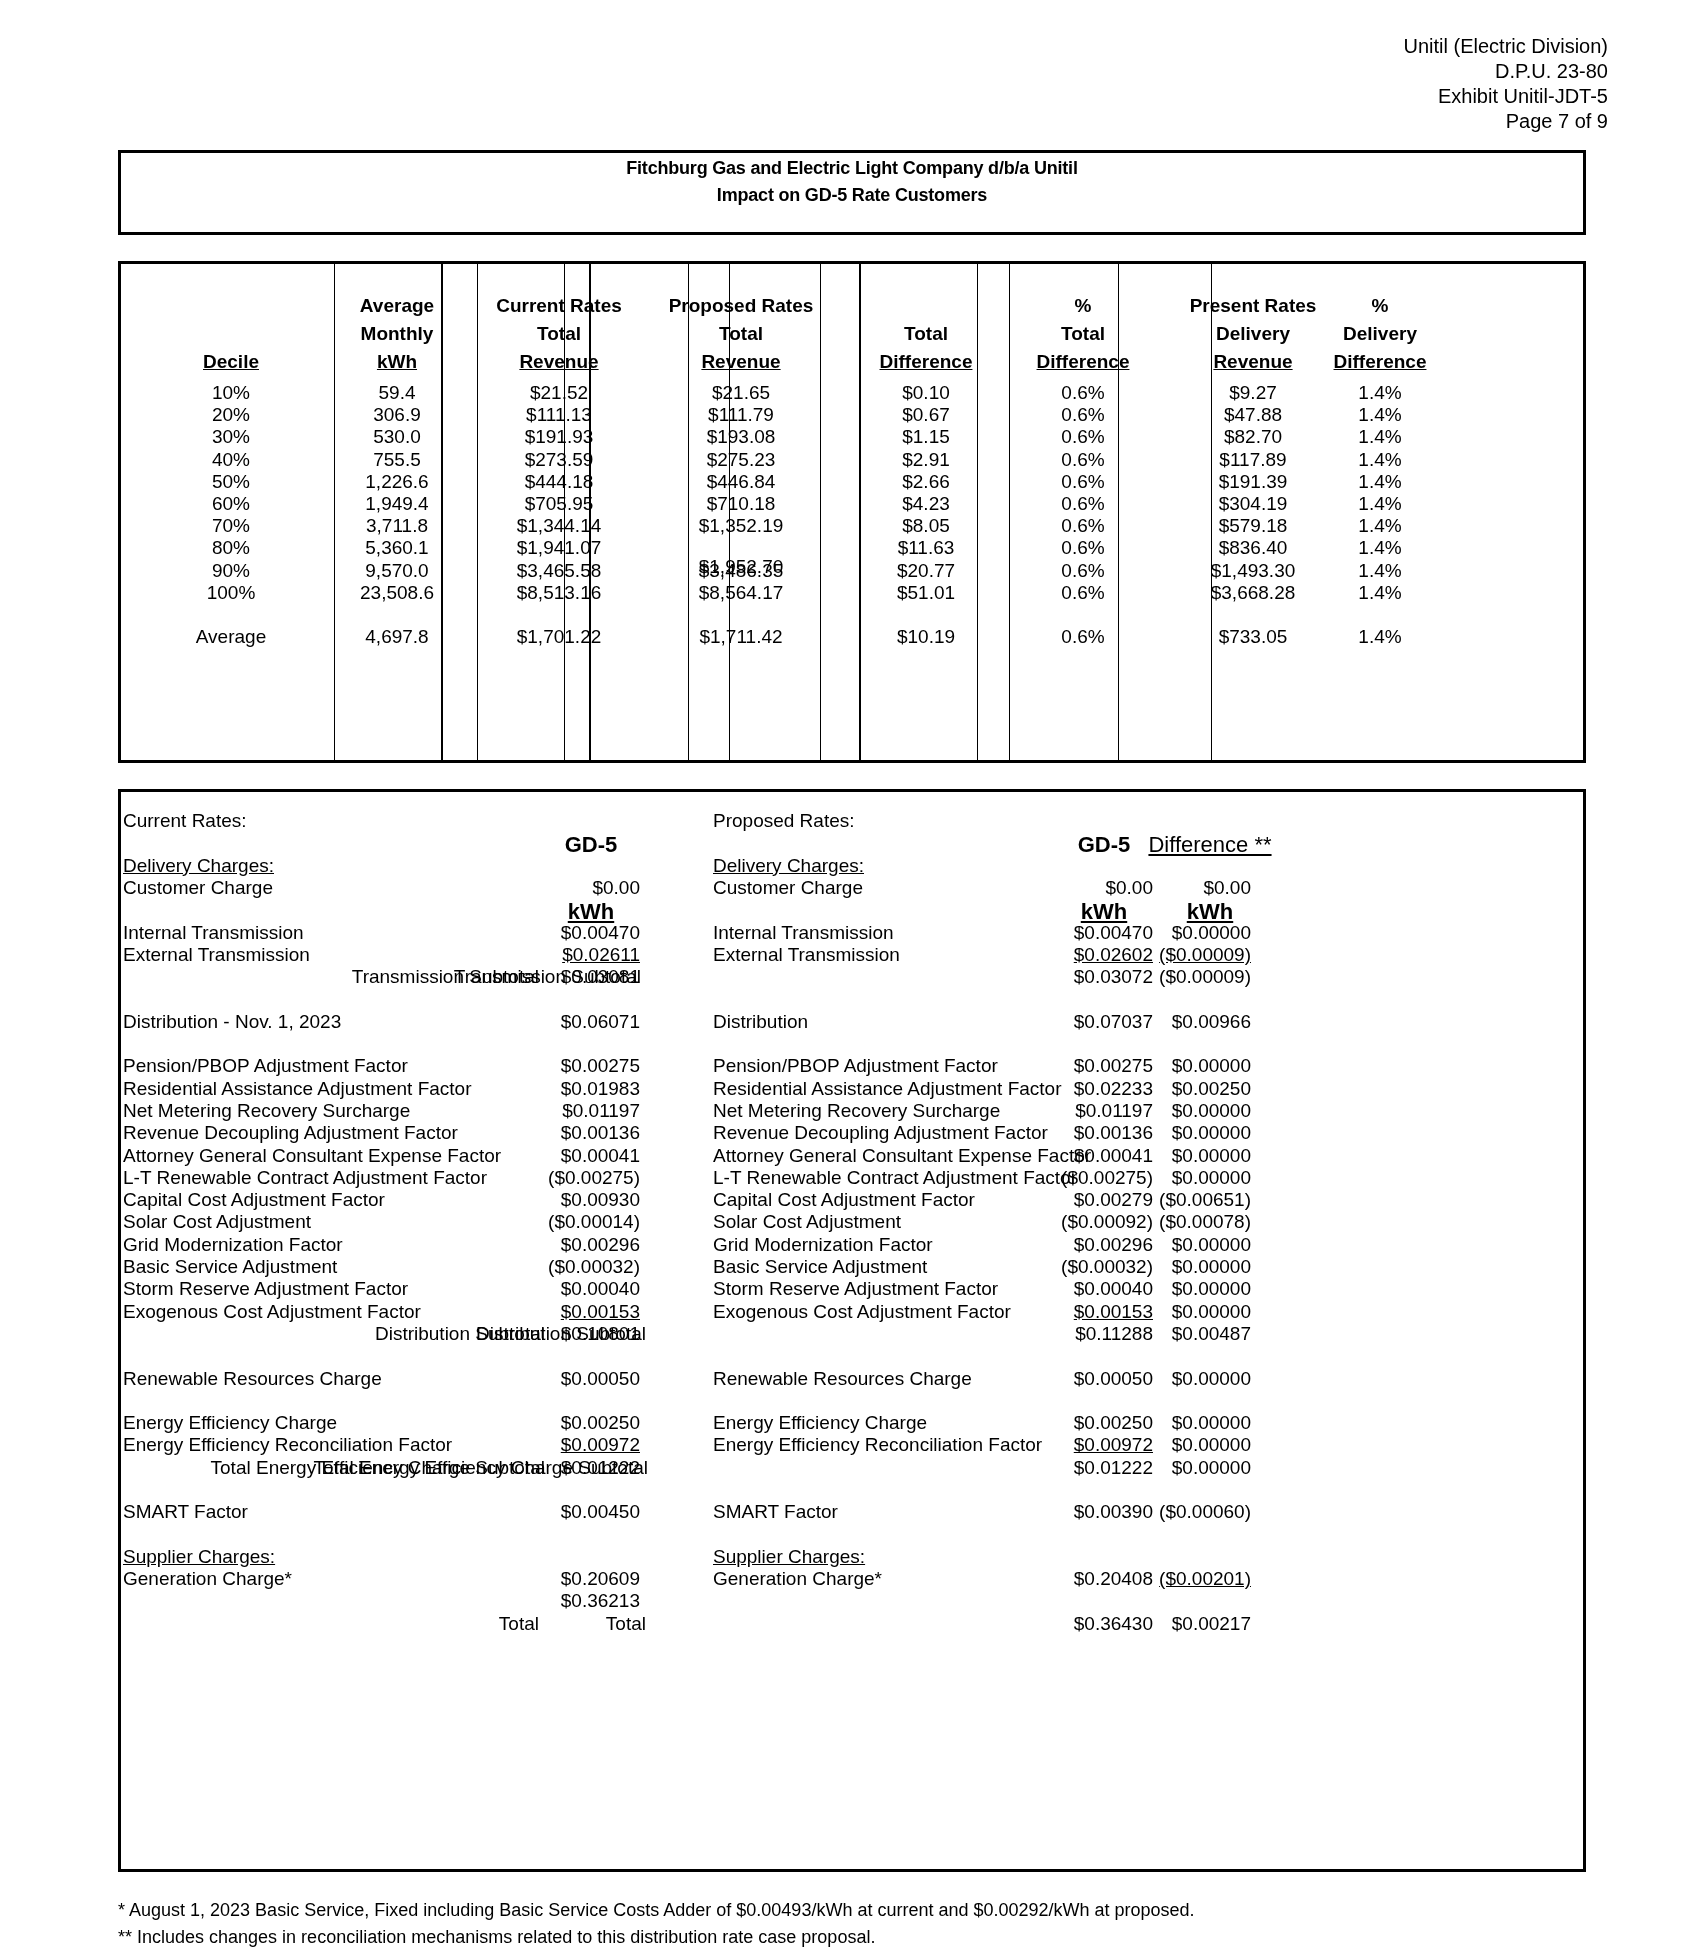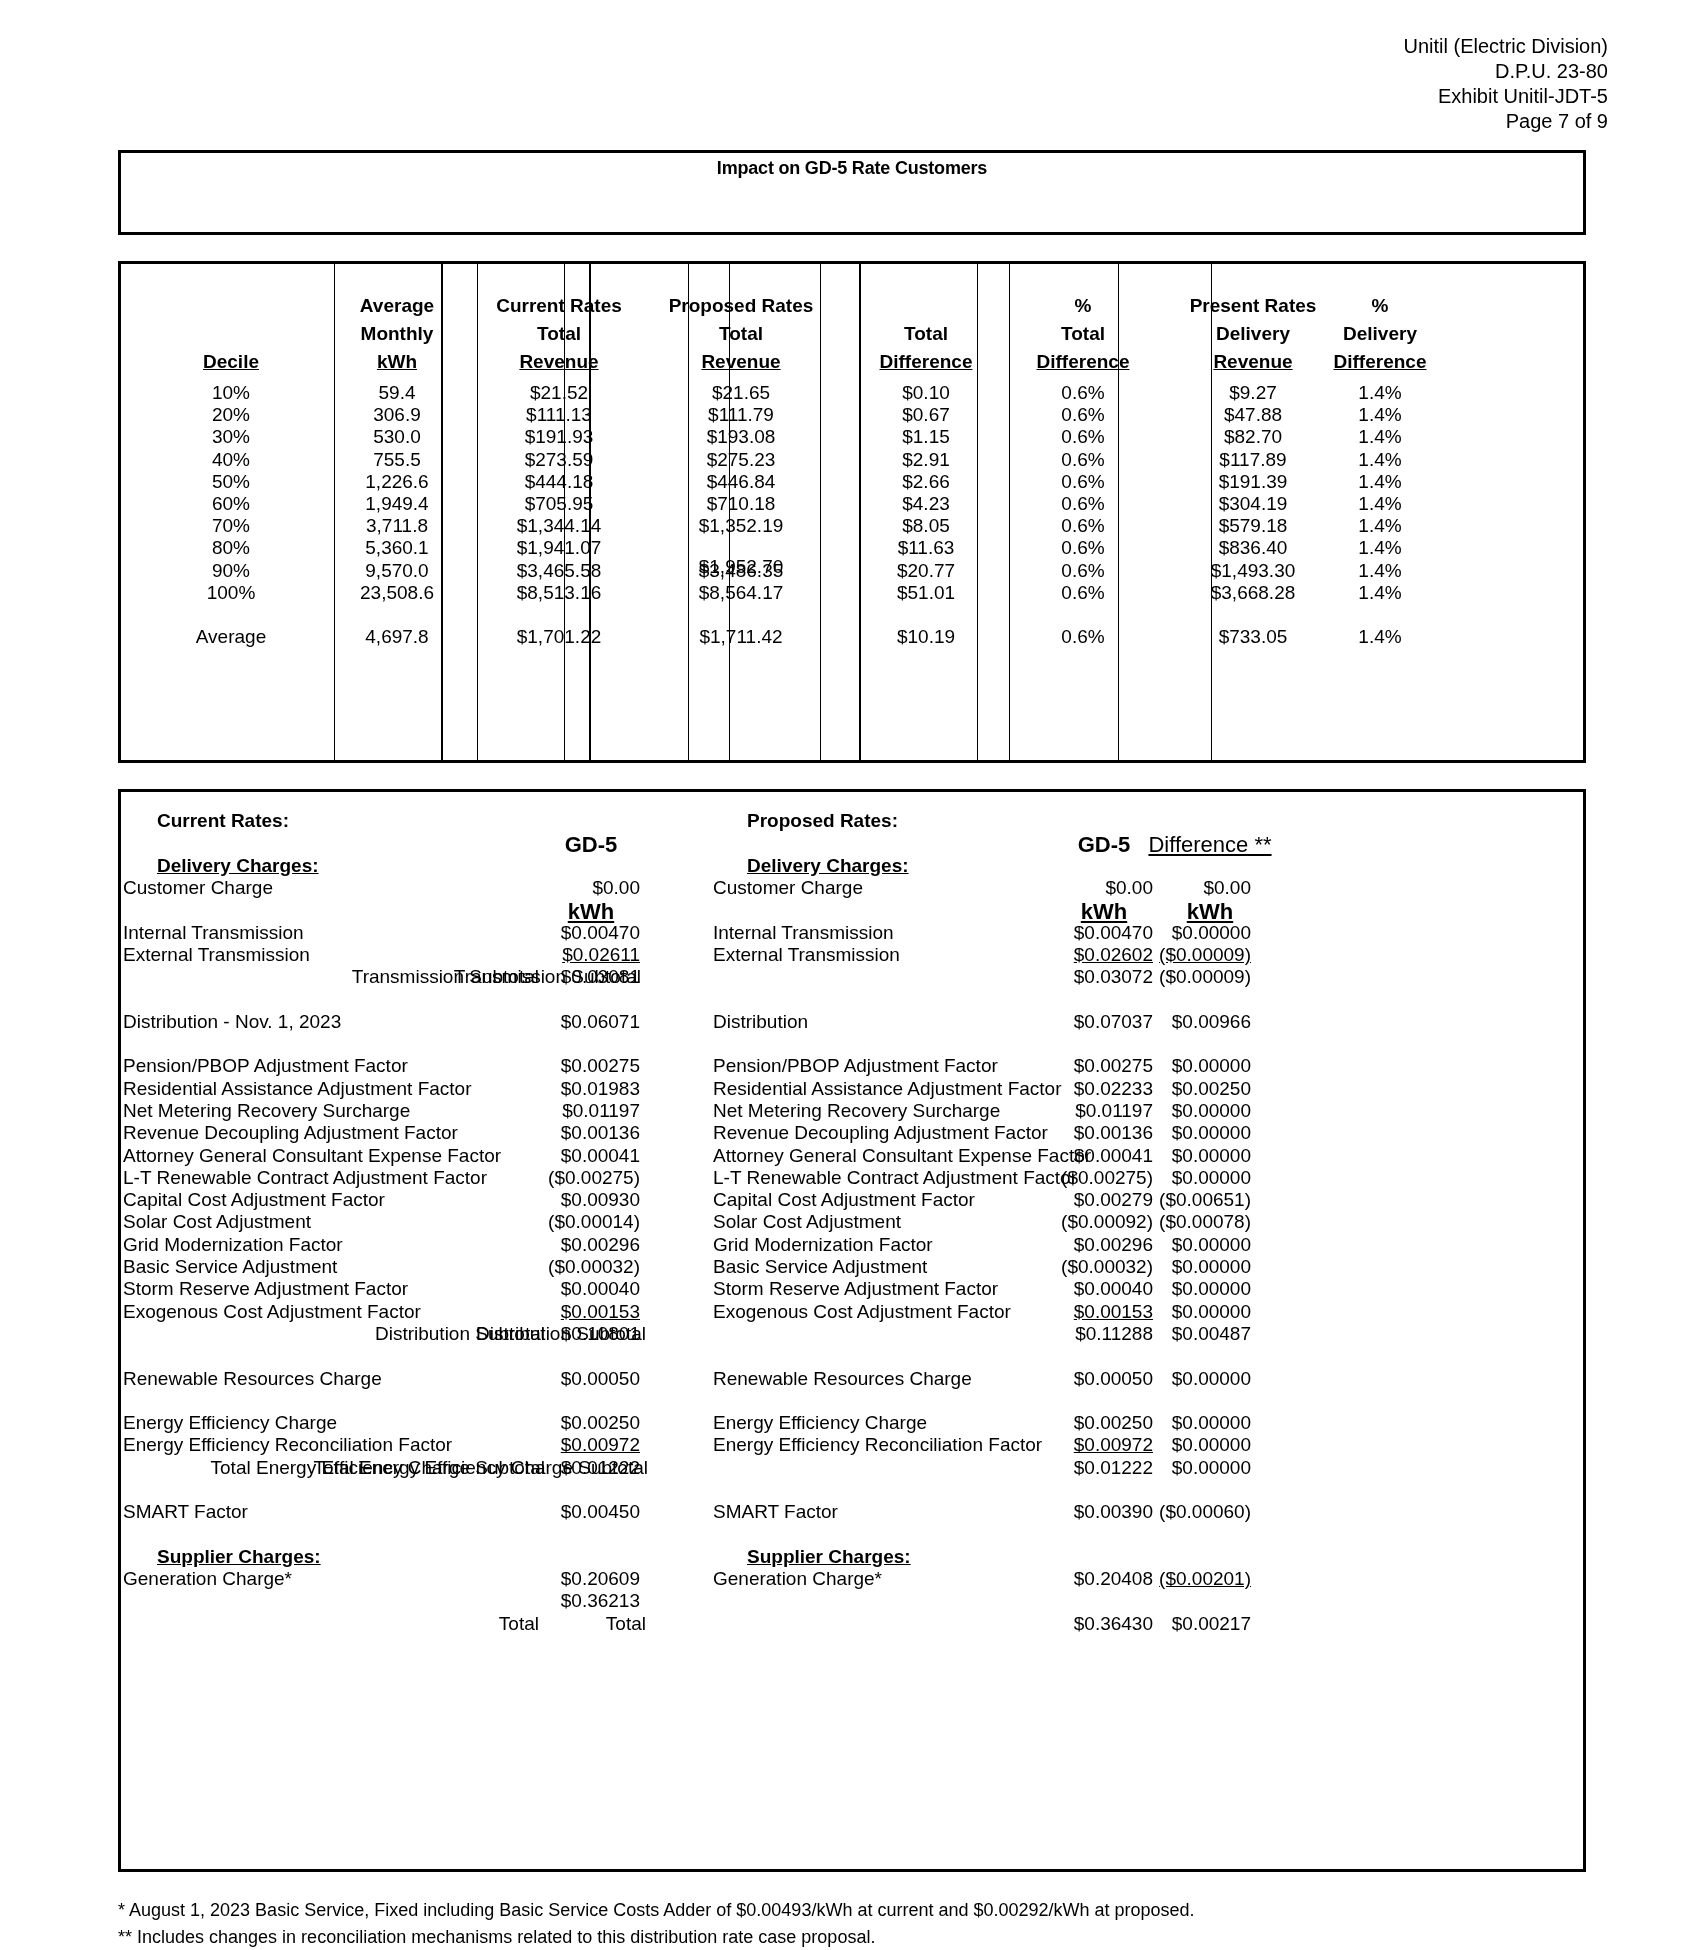--- a/index.html
+++ b/index.html
@@ -12,41 +12,42 @@
 
   .decile-box { position: absolute; left: 118px; top: 261px; width: 1468px; height: 502px; border: 3px solid #000; }
   .vline { position: absolute; top: 0; bottom: 0; border-left: 1px solid #000; }
   .vline.thick { border-left-width: 2px; }
   .dhead { position: absolute; top: 28px; font-weight: bold; font-size: 19px; line-height: 28px; text-align: center; }
   .dhead .u { text-decoration: underline; }
   .drow { position: absolute; font-size: 19px; text-align: center; }
 
   .rates-box { position: absolute; left: 118px; top: 789px; width: 1468px; height: 1083px; border: 3px solid #000; }
   .rl { position: absolute; font-size: 19px; white-space: nowrap; }
-  .rl.b { font-weight: bold; margin-left: 34px; }
+  .rl.b { font-weight: normal; }
   .rl.u { text-decoration: underline; }
   .rv { position: absolute; font-size: 19px; text-align: right; white-space: nowrap; }
   .rv.u { text-decoration: underline; }
   .rc { position: absolute; font-size: 22px; text-align: center; white-space: nowrap; }
   .rc.u { text-decoration: underline; }
   .rc.b { font-weight: bold; }
 
   .footnotes { position: absolute; left: 118px; top: 1897px; font-size: 18px; line-height: 27px; }
 </style>
 </head>
 <body>
 
 <div class="header-block">
   <div>Unitil (Electric Division)</div>
   <div>D.P.U. 23-80</div>
   <div>Exhibit Unitil-JDT-5</div>
   <div>Page 7 of 9</div>
 </div>
 
 <div class="title-box">
+  <div>Fitchburg Gas and Electric Light Company d/b/a Unitil</div>
   <div>Impact on GD-5 Rate Customers</div>
 </div>
 
 <div class="decile-box" id="decile-box">
     <div class="vline" style="left: 213px;"></div>
     <div class="vline thick" style="left: 320px;"></div>
     <div class="vline" style="left: 356px;"></div>
     <div class="vline" style="left: 443px;"></div>
     <div class="vline thick" style="left: 468px;"></div>
     <div class="vline" style="left: 567px;"></div>

